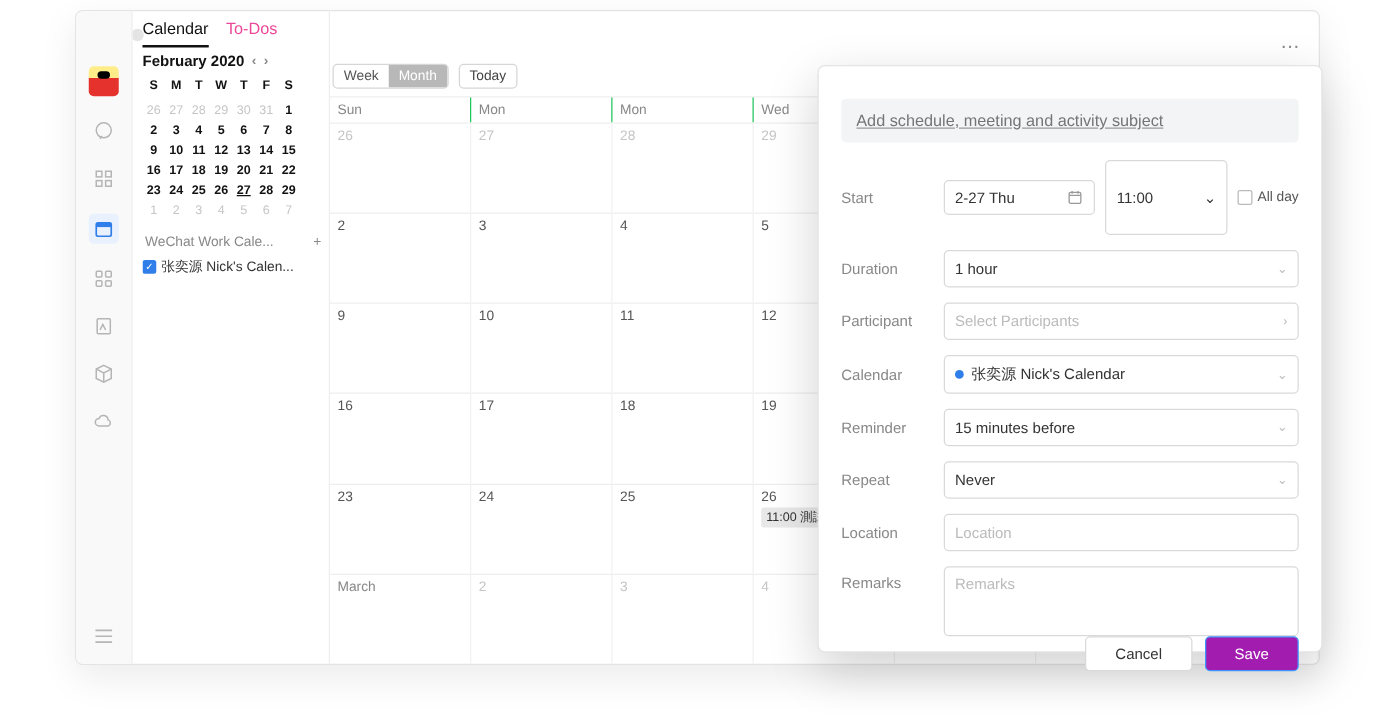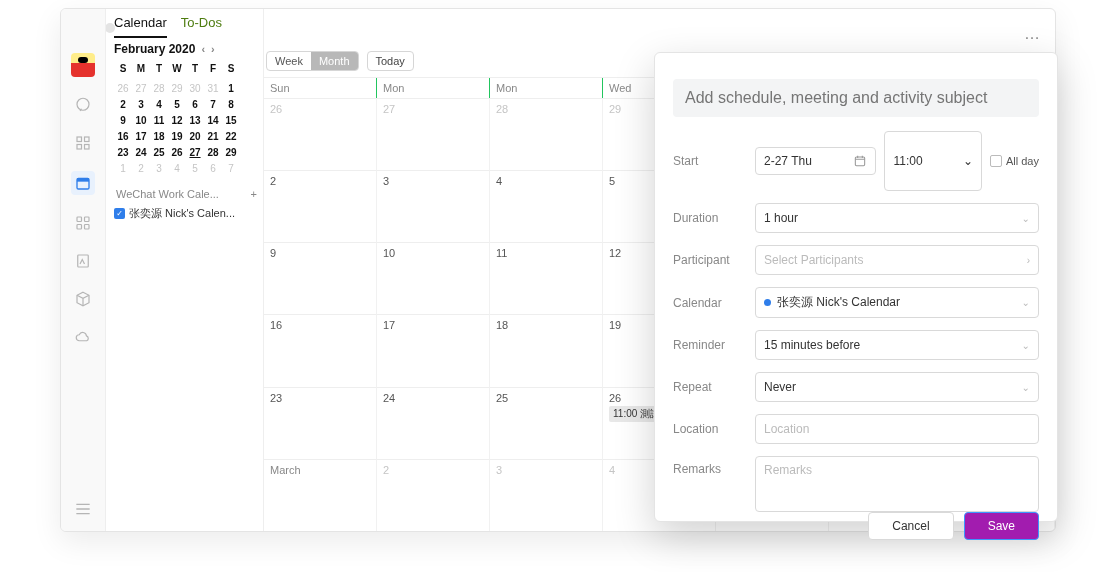--- a/index.html
+++ b/index.html
@@ -60,21 +60,21 @@
     padding:4px; width:24px;height:24px;
   }
   .rail-spacer{flex:1}
   .rail-bottom{margin-bottom:12px;color:#b5b5b5;}
   
   .sidebar {
     width: 158px;
     padding: 6px 4px 10px 8px;
     border-right:1px solid #eee;
   }
-  .top-tab{font-size:13px;color:#4d7c0f;padding-bottom:6px;cursor:pointer}
+  .top-tab{font-size:13px;color:#ec4899;padding-bottom:6px;cursor:pointer}
   .top-tab.active{color:#111;font-weight:500;border-bottom:2px solid #111}
   
   .mini-head{display:flex;align-items:center;gap:6px;margin-top:4px;font-size:12px;font-weight:600;color:#111}
   .mini-head .chev{color:#888;cursor:pointer;font-size:11px}
   .mini-grid{display:grid;grid-template-columns:repeat(7,18px);gap:0;margin-top:4px;font-size:10px}
   .mini-dow, .mini-day{width:18px;height:16px;display:flex;align-items:center;justify-content:center}
   .mini-dow{color:#111;font-weight:600}
   .mini-day{color:#111;cursor:pointer;font-weight:600}
   .mini-day.dim{color:#c5c5c5;font-weight:400}
   .mini-day.today{text-decoration:underline;font-weight:700}
@@ -120,21 +120,21 @@
     background:#fff;
     border:1px solid #e4e4e4;
     border-radius:6px;
     box-shadow:0 14px 40px rgba(0,0,0,0.18);
     padding:16px 18px 14px 18px;
     display:flex;flex-direction:column;
   }
   .popup .ptl{width:10px;height:10px;border-radius:50%;background:#bdbdbd;margin-bottom:10px}
   .subject{
     width:100%;background:#f3f4f5;border:none;border-radius:4px;
-    padding:10px 12px;font-size:16px;color:#999;
+    padding:10px 12px;font-size:13px;color:#999;text-decoration:underline;
   }
   .form{margin-top:14px;display:grid;grid-template-columns:72px 1fr;row-gap:12px;column-gap:10px;align-items:center;font-size:12px}
   .flab{color:#888}
   .sel, .inp{
     border:1px solid #d9d9d9;border-radius:4px;padding:6px 8px;font-size:12px;color:#333;
     display:flex;align-items:center;justify-content:space-between;background:#fff;min-height:30px;
   }
   .sel .chev-down{color:#bbb;font-size:10px}
   .inp.placeholder{color:#bbb}
   .start-row{display:flex;gap:8px;align-items:center}

